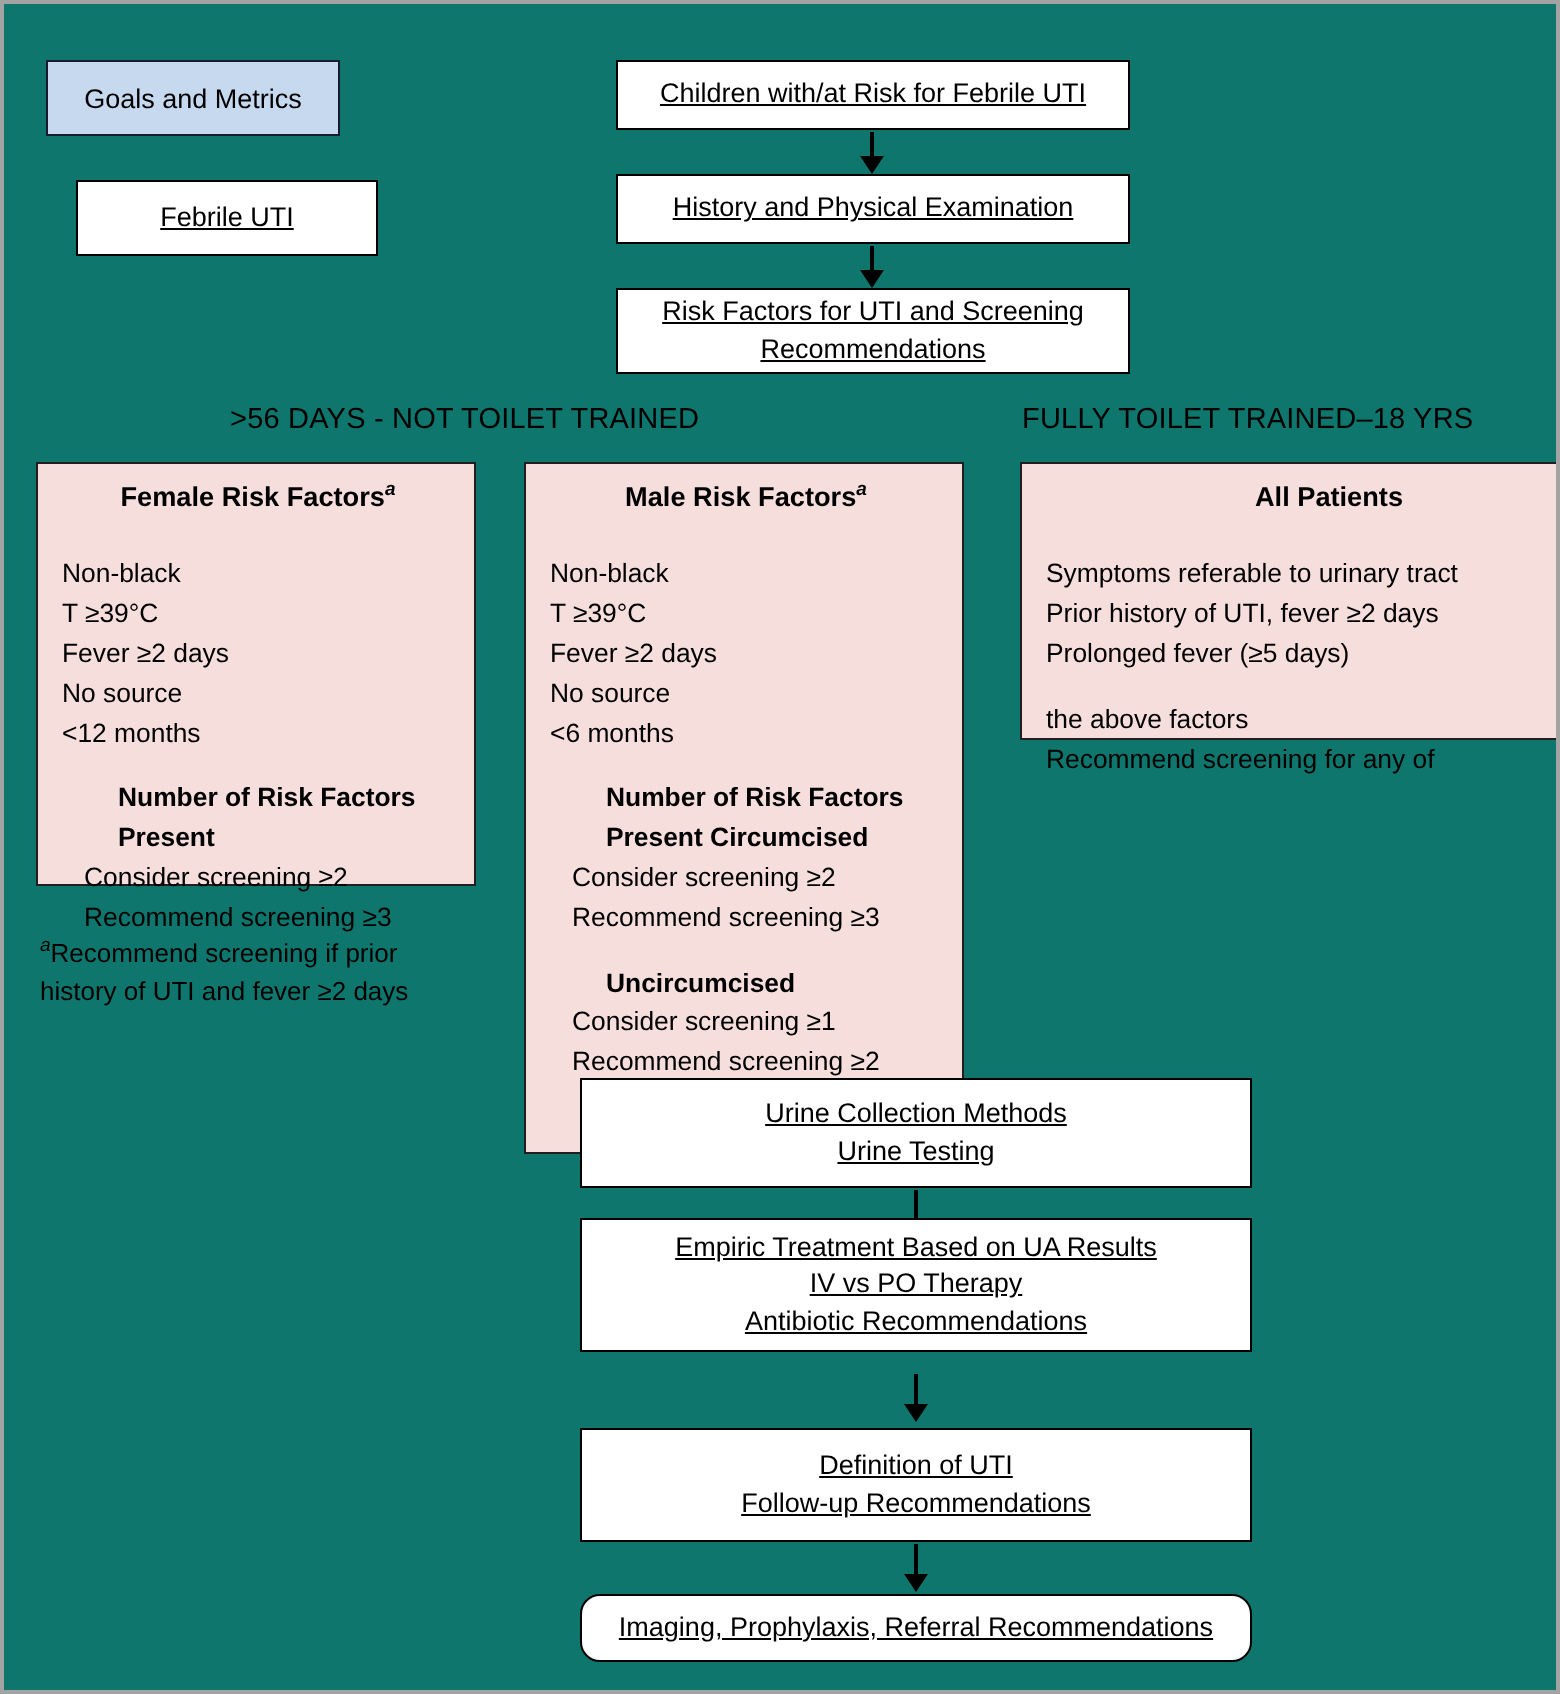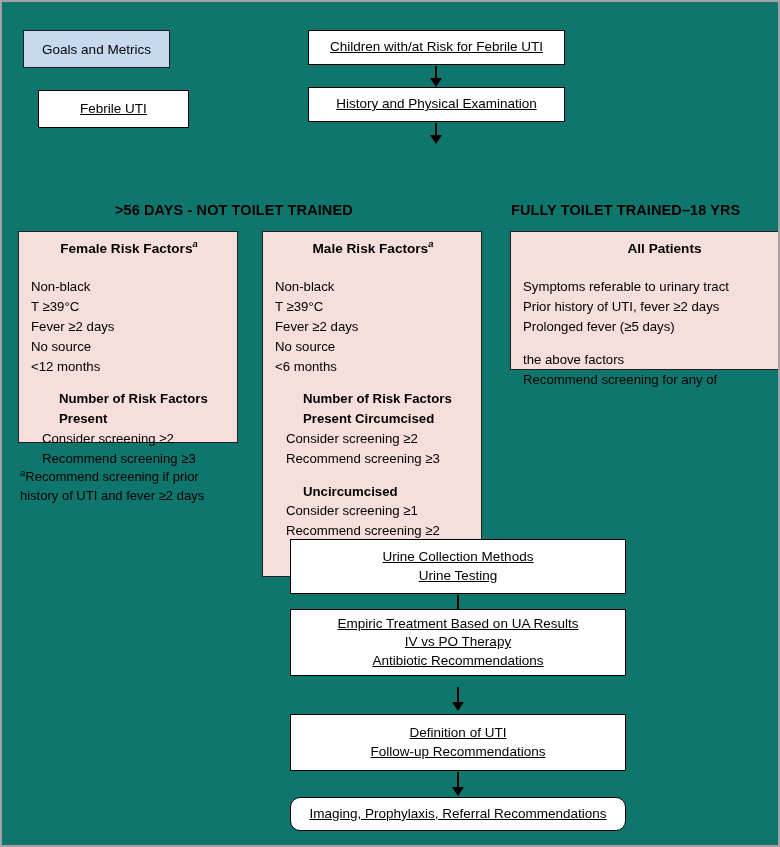--- a/index.html
+++ b/index.html
@@ -78,21 +78,21 @@
   .pbox sup {
     font-size: 9.5px;
     font-style: italic;
     vertical-align: super;
     line-height: 0;
   }
 
   
   .section-cap {
     position: absolute;
-    font-weight: bold;
+    font-weight: normal;
     font-size: 14.5px;
     letter-spacing: 0.1px;
     color: #000;
     white-space: nowrap;
   }
 
   
   .footnote {
     position: absolute;
     font-size: 13px;
@@ -151,20 +151,24 @@
   </div>
 
   <div class="fbox" style="left:306px; top:85px; width:257px; height:35px;">
     <span class="ul">History and Physical Examination</span>
   </div>
   <div class="arrow" style="left:427px; top:121px; height:21px;">
     <div class="shaft"></div>
       <div class="head"></div>
   </div>
 
+  <div class="fbox" style="left:306px; top:142px; width:257px; height:43px;">
+    <span class="ul">Risk Factors for UTI and Screening</span>
+    <span class="ul">Recommendations</span>
+  </div>
 
   <div class="section-cap" style="left:113px; top:200px;">&gt;56 DAYS - NOT TOILET TRAINED</div>
   <div class="section-cap" style="left:509px; top:200px;">FULLY TOILET TRAINED–18 YRS</div>
 
   <div class="pbox" style="left:16px; top:229px; width:220px; height:212px;">
     <span class="ptitle">
       <span>Female Risk Factors</span><sup>a</sup>
     </span>
     <span class="pline">Non-black</span>
     <span class="pline">T ≥39°C</span>

